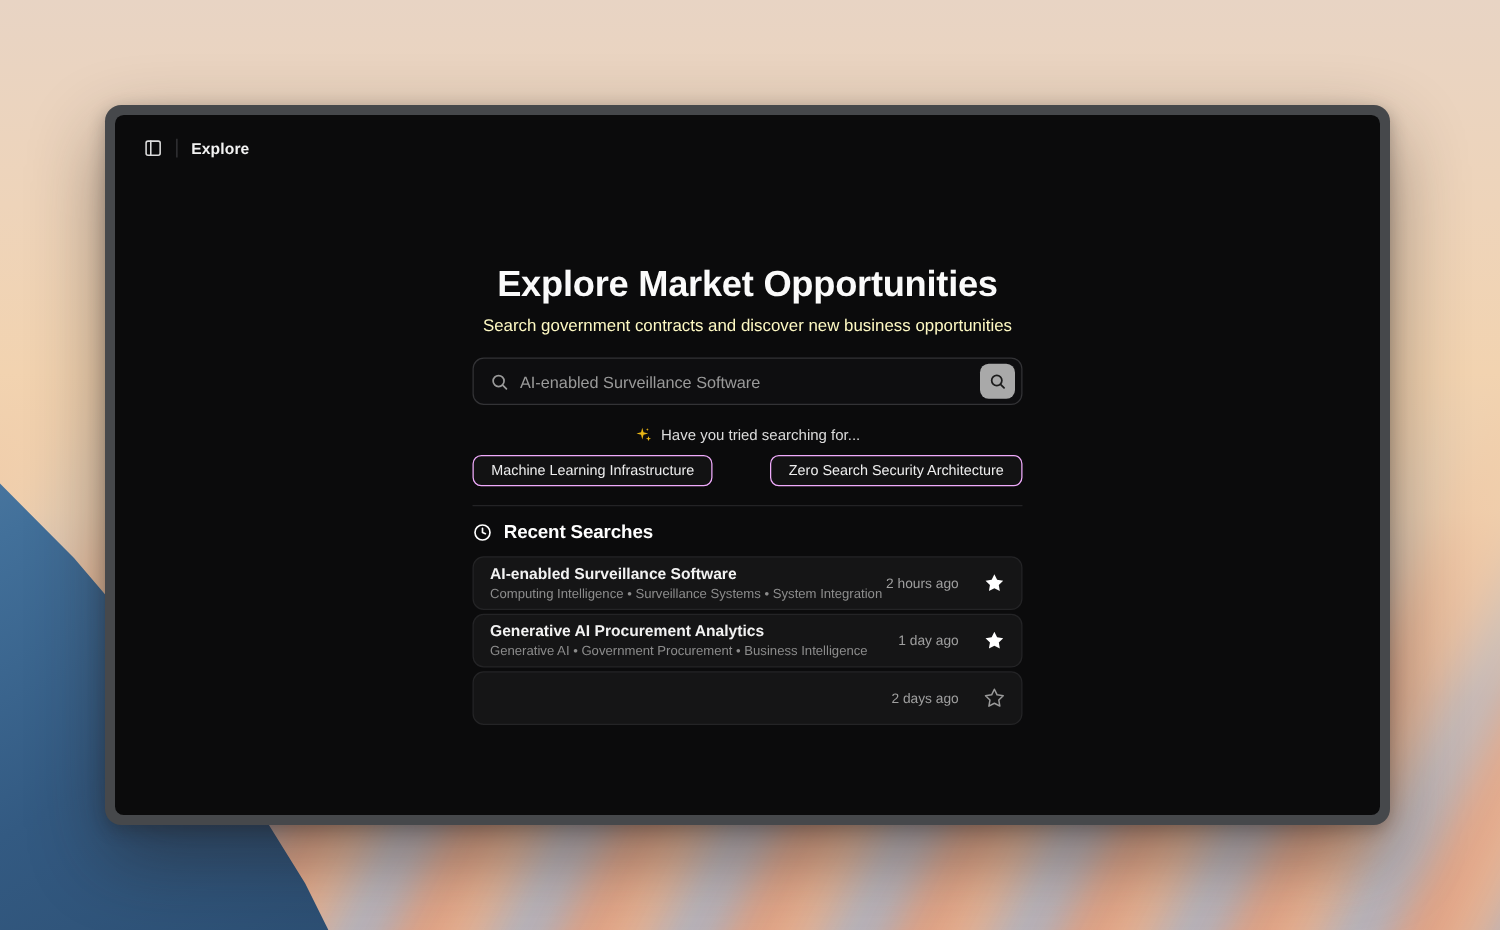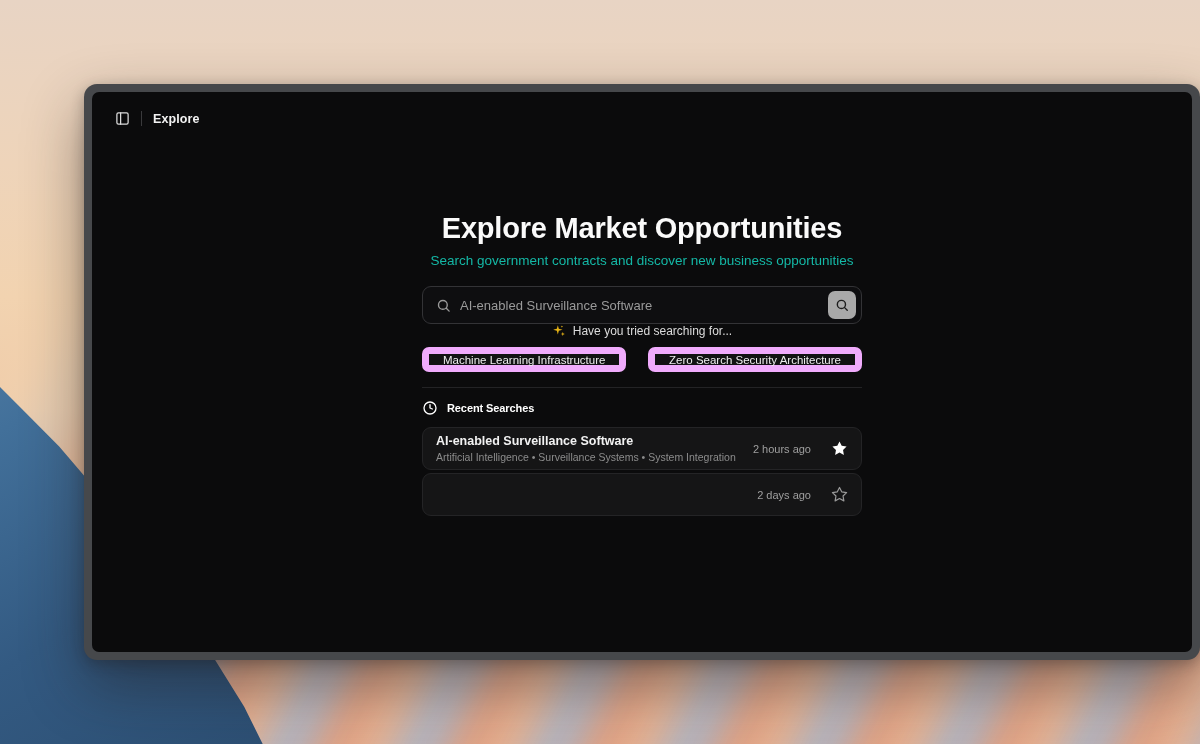--- a/index.html
+++ b/index.html
@@ -25,72 +25,72 @@
       rgba(228,190,170,0.05) 100%);
   }
   .wp-wave {
     position: absolute; left: 0; top: 0; width: 370px; height: 744px;
     background: linear-gradient(150deg, #86abc6 0%, #5d87ac 20%, #42709a 45%, #335a82 70%, #2b4c6f 100%);
     clip-path: polygon(0 52%, 6% 55%, 16% 60%, 28% 67%, 42% 77%, 56% 87%, 66% 95%, 71% 100%, 0 100%);
   }
 
   
   .window {
-    position: absolute; left: 84px; top: 84px; width: 1116px; height: 576px;
+    position: absolute; left: 84px; top: 84px; width: 1028px; height: 576px;
     background: #46484b; border-radius: 13px; padding: 8px;
     box-shadow: 0 25px 60px rgba(30,25,25,0.45), 0 4px 14px rgba(30,25,25,0.3);
   }
   .window-inner {
     width: 100%; height: 100%; background: #0b0b0c; border-radius: 7px;
     overflow: hidden; position: relative;
   }
 
   
   .app-header { display: flex; align-items: center; gap: 11px; padding: 19px 23px 0 23px; }
   .icon-btn { background: none; border: none; cursor: pointer; display: flex; align-items: center; padding: 0; }
   .header-divider { width: 1px; height: 15px; background: #3a3a3c; }
   .header-title { font-size: 12.5px; font-weight: 700; color: #f2f2f2; letter-spacing: 0.1px; }
 
   
   .main-col { width: 440px; margin: 86px auto 0; }
   .hero-title { text-align: center; font-size: 29px; font-weight: 700; color: #fafafa; letter-spacing: -0.2px; }
-  .hero-subtitle { text-align: center; font-size: 13.5px; color: #14b8a6; margin-top: 8px; }
+  .hero-subtitle { text-align: center; font-size: 13.5px; color: #fef9c3; margin-top: 8px; }
 
   .search-bar {
     margin-top: 18px; height: 38px; border: 1px solid #333336; border-radius: 9px;
     background: #0e0e10; display: flex; align-items: center; padding: 0 5px 0 13px;
   }
   .search-bar input {
     flex: 1; border: none; background: transparent; outline: none;
     font-family: "Liberation Sans", sans-serif; font-size: 13px; color: #e5e5e5;
     margin-left: 9px;
   }
   .search-bar input::placeholder { color: #9a9a9a; }
   .search-submit {
     width: 28px; height: 28px; border-radius: 7px; border: none; background: #a9a9a9;
     display: flex; align-items: center; justify-content: center; cursor: pointer; flex: none;
   }
 
   .prompt-row {
-    display: flex; align-items: flex-end; justify-content: center; gap: 7px;
+    margin-top: 17px; display: flex; align-items: flex-end; justify-content: center; gap: 7px;
     font-size: 12px; color: #dcdcdc;
   }
 
   .chips { margin-top: 9px; display: flex; justify-content: space-between; gap: 7px; }
   .chip {
-    height: 25px; padding: 0 14px; border: 7px solid #f0abfc; border-radius: 7px;
+    height: 25px; padding: 0 14px; border: 1px solid #f0abfc; border-radius: 7px;
     background: #121213; color: #ededed; font-family: "Liberation Sans", sans-serif;
     font-size: 11.5px; font-weight: 500; cursor: pointer; white-space: nowrap;
     display: flex; align-items: center;
   }
 
   .section-divider { margin-top: 15px; height: 1px; background: #232325; }
 
   .recent-header { margin-top: 12px; display: flex; align-items: center; gap: 9px; }
-  .recent-title { font-size: 11px; font-weight: 700; color: #ffffff; letter-spacing: -0.1px; }
+  .recent-title { font-size: 15px; font-weight: 700; color: #ffffff; letter-spacing: -0.1px; }
 
   .recent-list { margin-top: 11px; }
   .recent-card {
     border: 1px solid #242426; background: #151516; border-radius: 9px;
     padding: 7px 13px; display: flex; align-items: center; margin-bottom: 3px;
     height: 43px; cursor: pointer;
   }
   .card-text { flex: 1; min-width: 0; }
   .card-title { font-size: 12.5px; font-weight: 600; color: #f2f2f2; }
   .card-tags { font-size: 10.5px; color: #8c8c8c; margin-top: 3px; }
@@ -170,32 +170,46 @@
           </svg>
         </span>
         <span class="recent-title">Recent Searches</span>
       </div>
 
       <div class="recent-list">
 
         <div class="recent-card">
           <div class="card-text">
             <div class="card-title">AI-enabled Surveillance Software</div>
-            <div class="card-tags">Artificial Intelligence • Surveillance Systems • System Integration</div>
+            <div class="card-tags">Computing Intelligence • Surveillance Systems • System Integration</div>
           </div>
           <div class="card-time">2 hours ago</div>
           <button class="star-btn">
             <span style="display:flex;">
               <svg width="17" height="17" viewBox="0 0 24 24" fill="#ffffff">
                 <polygon points="12 2 15.09 8.26 22 9.27 17 14.14 18.18 21.02 12 17.77 5.82 21.02 7 14.14 2 9.27 8.91 8.26"></polygon>
               </svg>
             </span>
           </button>
         </div>
 
+        <div class="recent-card">
+          <div class="card-text">
+            <div class="card-title">Generative AI Procurement Analytics</div>
+            <div class="card-tags">Generative AI • Government Procurement • Business Intelligence</div>
+          </div>
+          <div class="card-time">1 day ago</div>
+          <button class="star-btn">
+            <span style="display:flex;">
+              <svg width="17" height="17" viewBox="0 0 24 24" fill="#ffffff">
+                <polygon points="12 2 15.09 8.26 22 9.27 17 14.14 18.18 21.02 12 17.77 5.82 21.02 7 14.14 2 9.27 8.91 8.26"></polygon>
+              </svg>
+            </span>
+          </button>
+        </div>
 
         <div class="recent-card">
           <div class="card-text">
           </div>
           <div class="card-time">2 days ago</div>
           <button class="star-btn">
             <span style="display:flex;">
               <svg width="17" height="17" viewBox="0 0 24 24" fill="none" stroke="#9a9a9a" stroke-width="1.7" stroke-linejoin="round">
                 <polygon points="12 2 15.09 8.26 22 9.27 17 14.14 18.18 21.02 12 17.77 5.82 21.02 7 14.14 2 9.27 8.91 8.26"></polygon>
               </svg>

